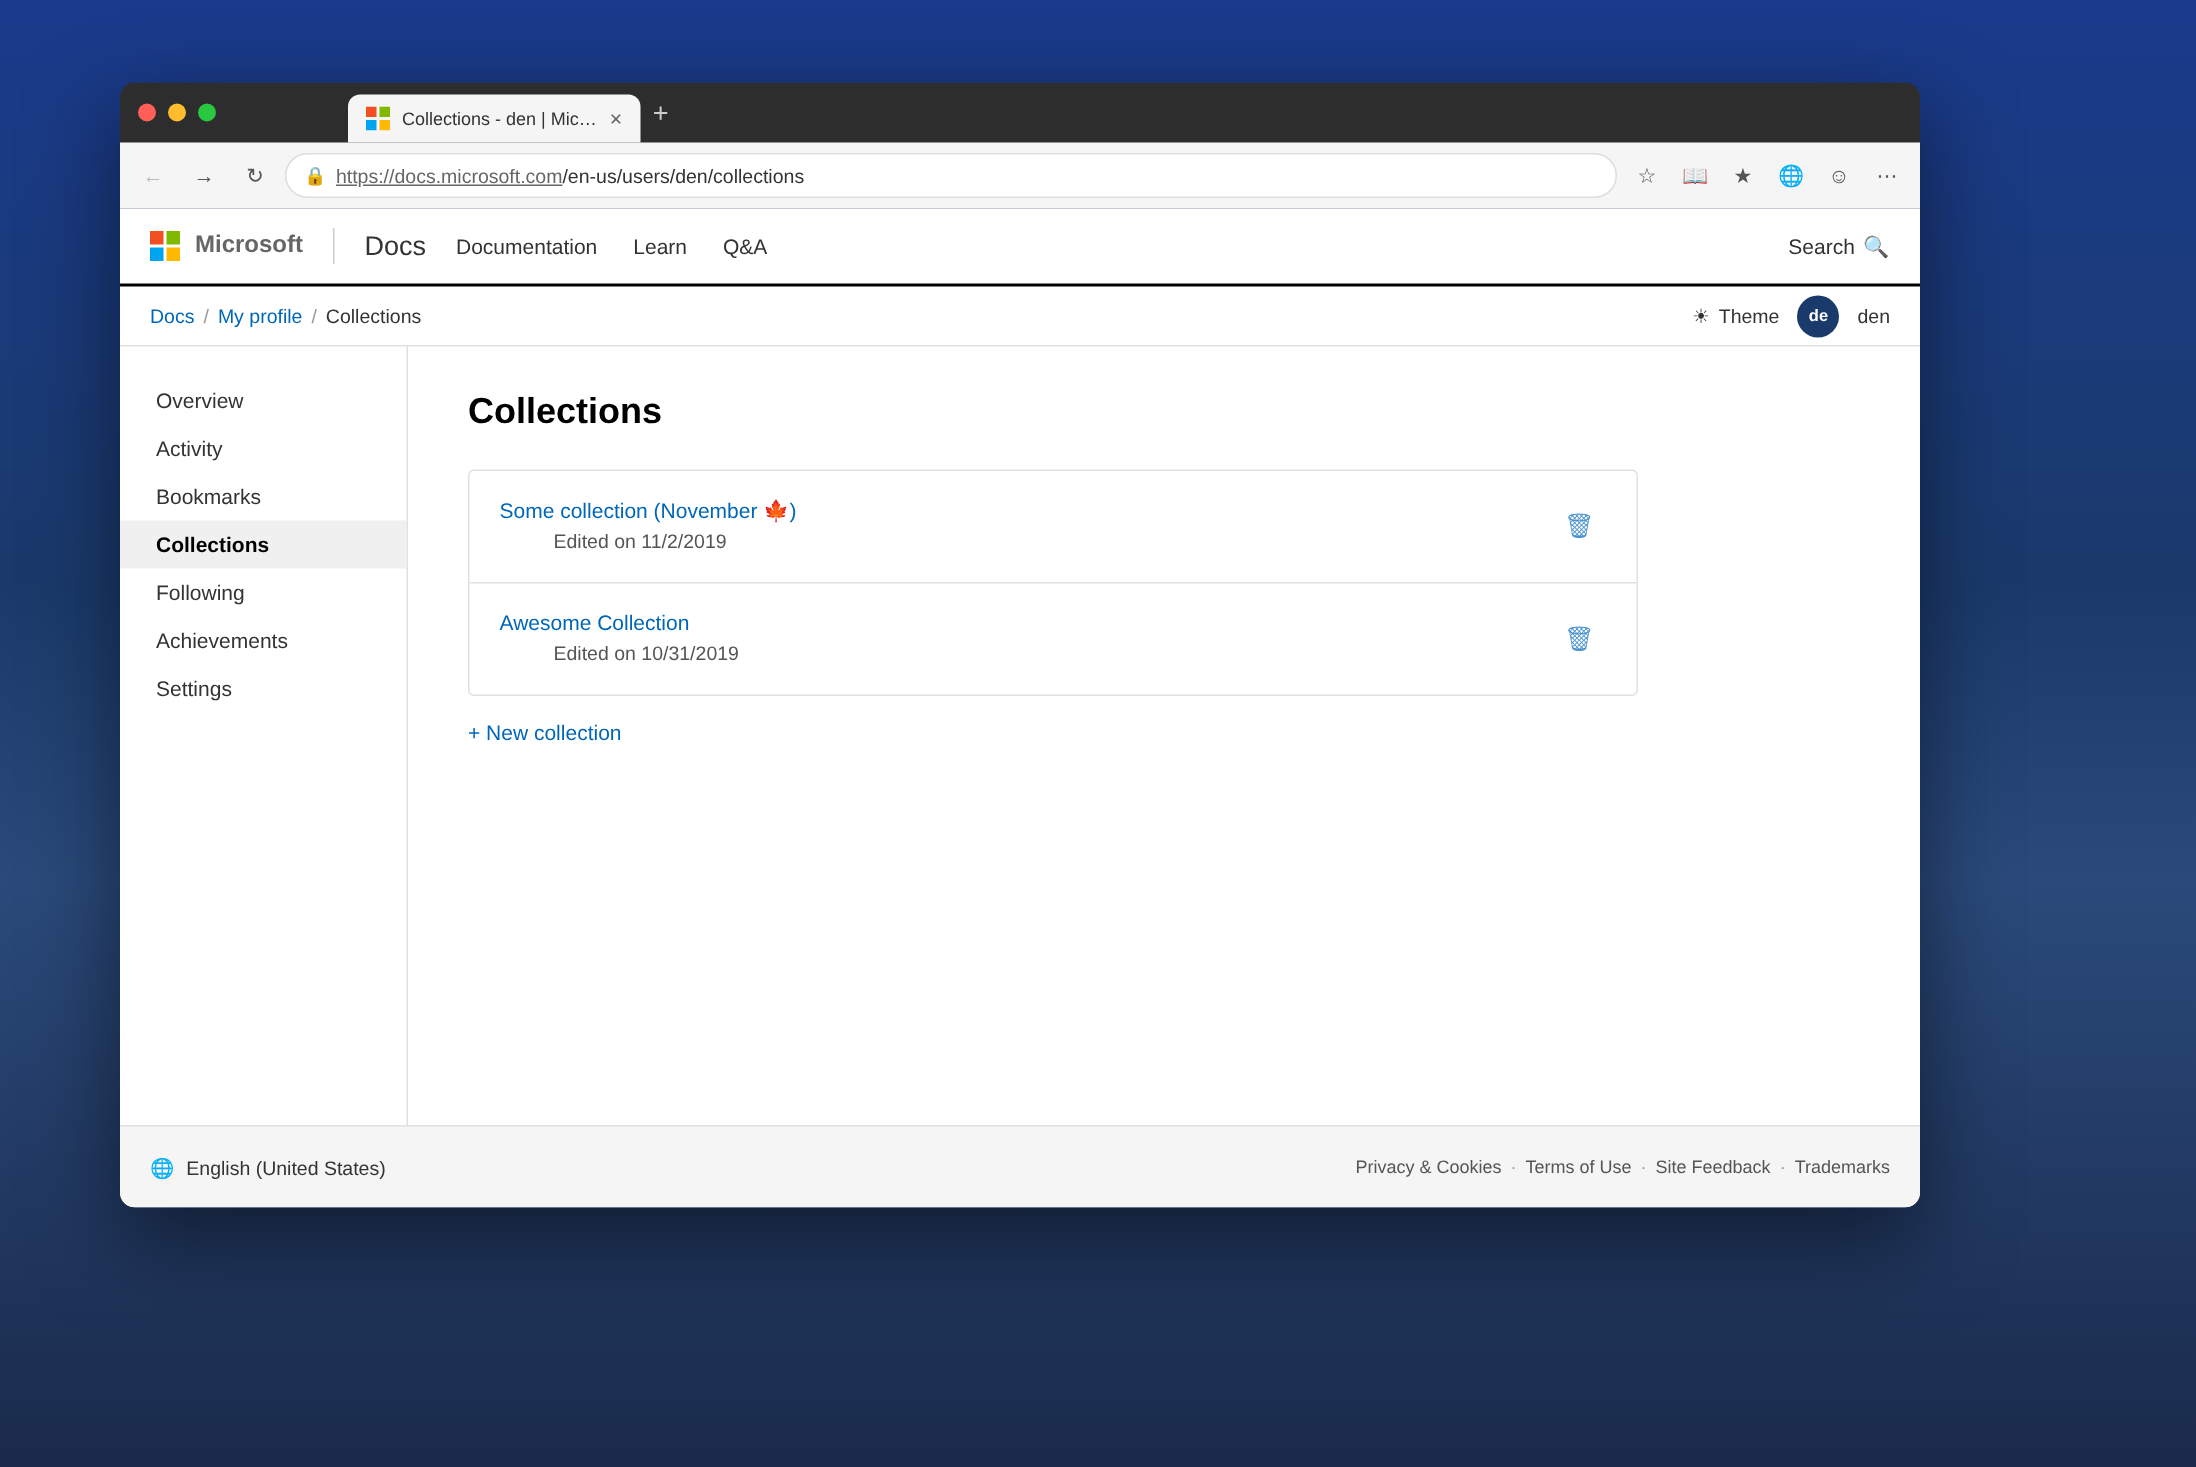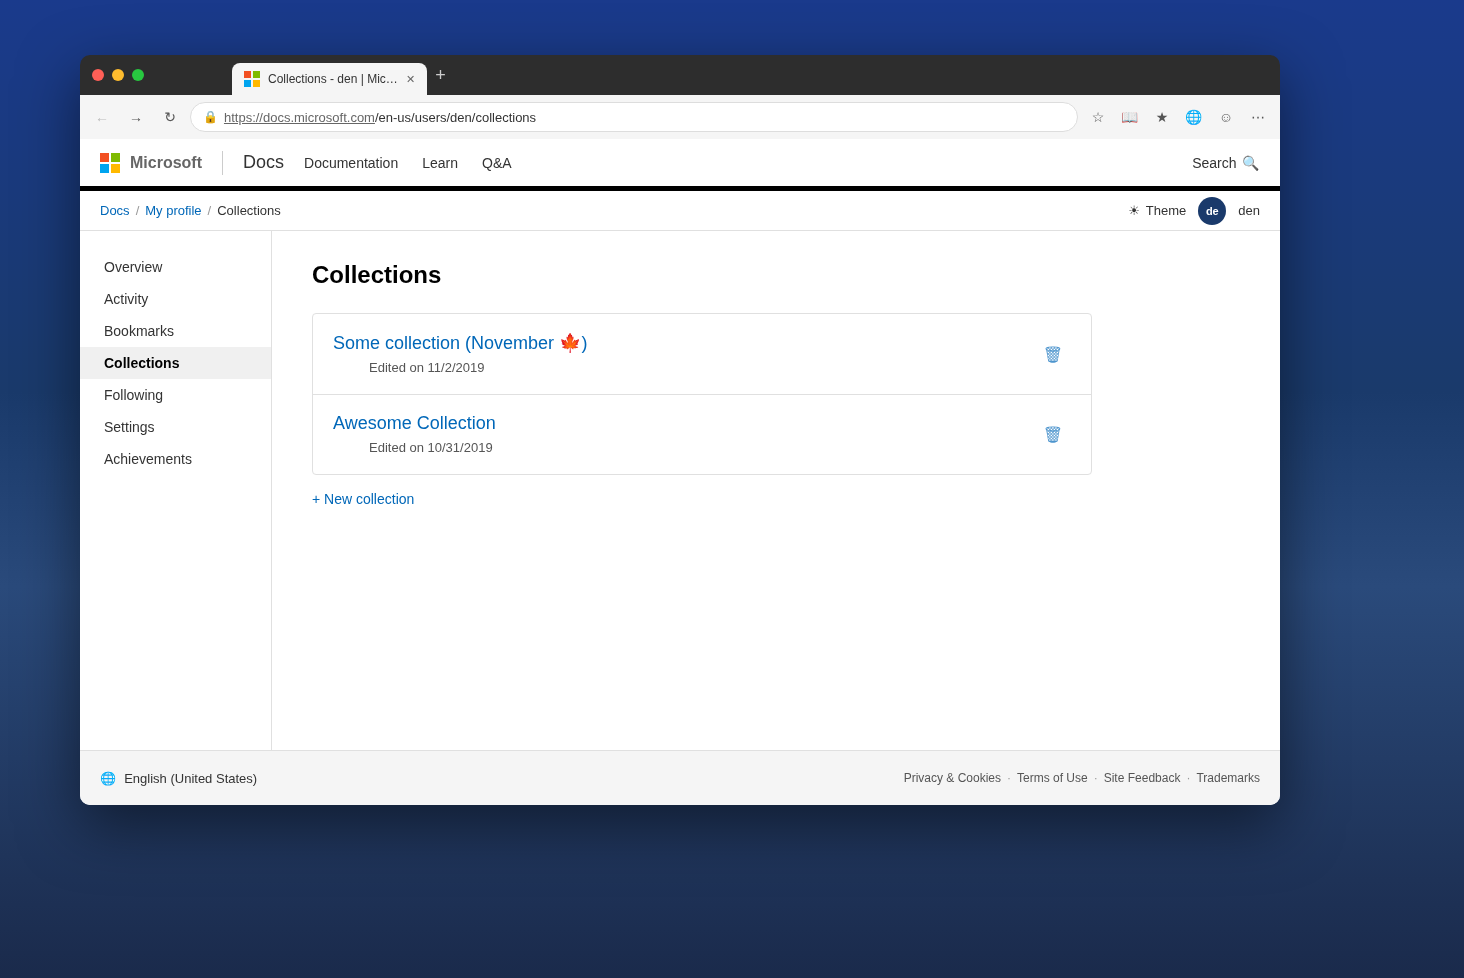--- a/index.html
+++ b/index.html
@@ -155,21 +155,21 @@
       background: white;
       flex: 1;
       overflow: hidden;
       display: flex;
       flex-direction: column;
     }
 
     
     .site-header {
       height: 52px;
-      border-bottom: 5px solid #000000;
+      border-bottom: 2px solid #000000;
       display: flex;
       align-items: center;
       padding: 0 20px;
       gap: 20px;
       flex-shrink: 0;
     }
 
     .ms-logo {
       display: flex;
       align-items: center;
@@ -337,21 +337,21 @@
       display: flex;
       align-items: center;
       justify-content: space-between;
       border-bottom: 1px solid #e0e0e0;
     }
     .collection-item:last-child { border-bottom: none; }
 
     .collection-info {}
 
     .collection-name {
-      font-size: 18px;
+      font-size: 14px;
       color: #0067b8;
       font-weight: 500;
       cursor: pointer;
       text-decoration: none;
       display: block;
       margin-bottom: 4px;
     }
 
     .collection-date {
       font-size: 13px;
@@ -519,22 +519,22 @@
     </div>
 
     <div class="main-layout">
 
       <nav class="sidebar">
         <a class="sidebar-item">Overview</a>
         <a class="sidebar-item">Activity</a>
         <a class="sidebar-item">Bookmarks</a>
         <a class="sidebar-item active">Collections</a>
         <a class="sidebar-item">Following</a>
+        <a class="sidebar-item">Achievements</a>
         <a class="sidebar-item">Settings</a>
-        <a class="sidebar-item">Achievements</a>
       </nav>
 
       <div class="content-area">
         <h1 class="page-title">Collections</h1>
 
         <div class="collections-card">
 
           <div class="collection-item">
             <div class="collection-info">
               <a class="collection-name">Some collection (November 🍁)</a>

